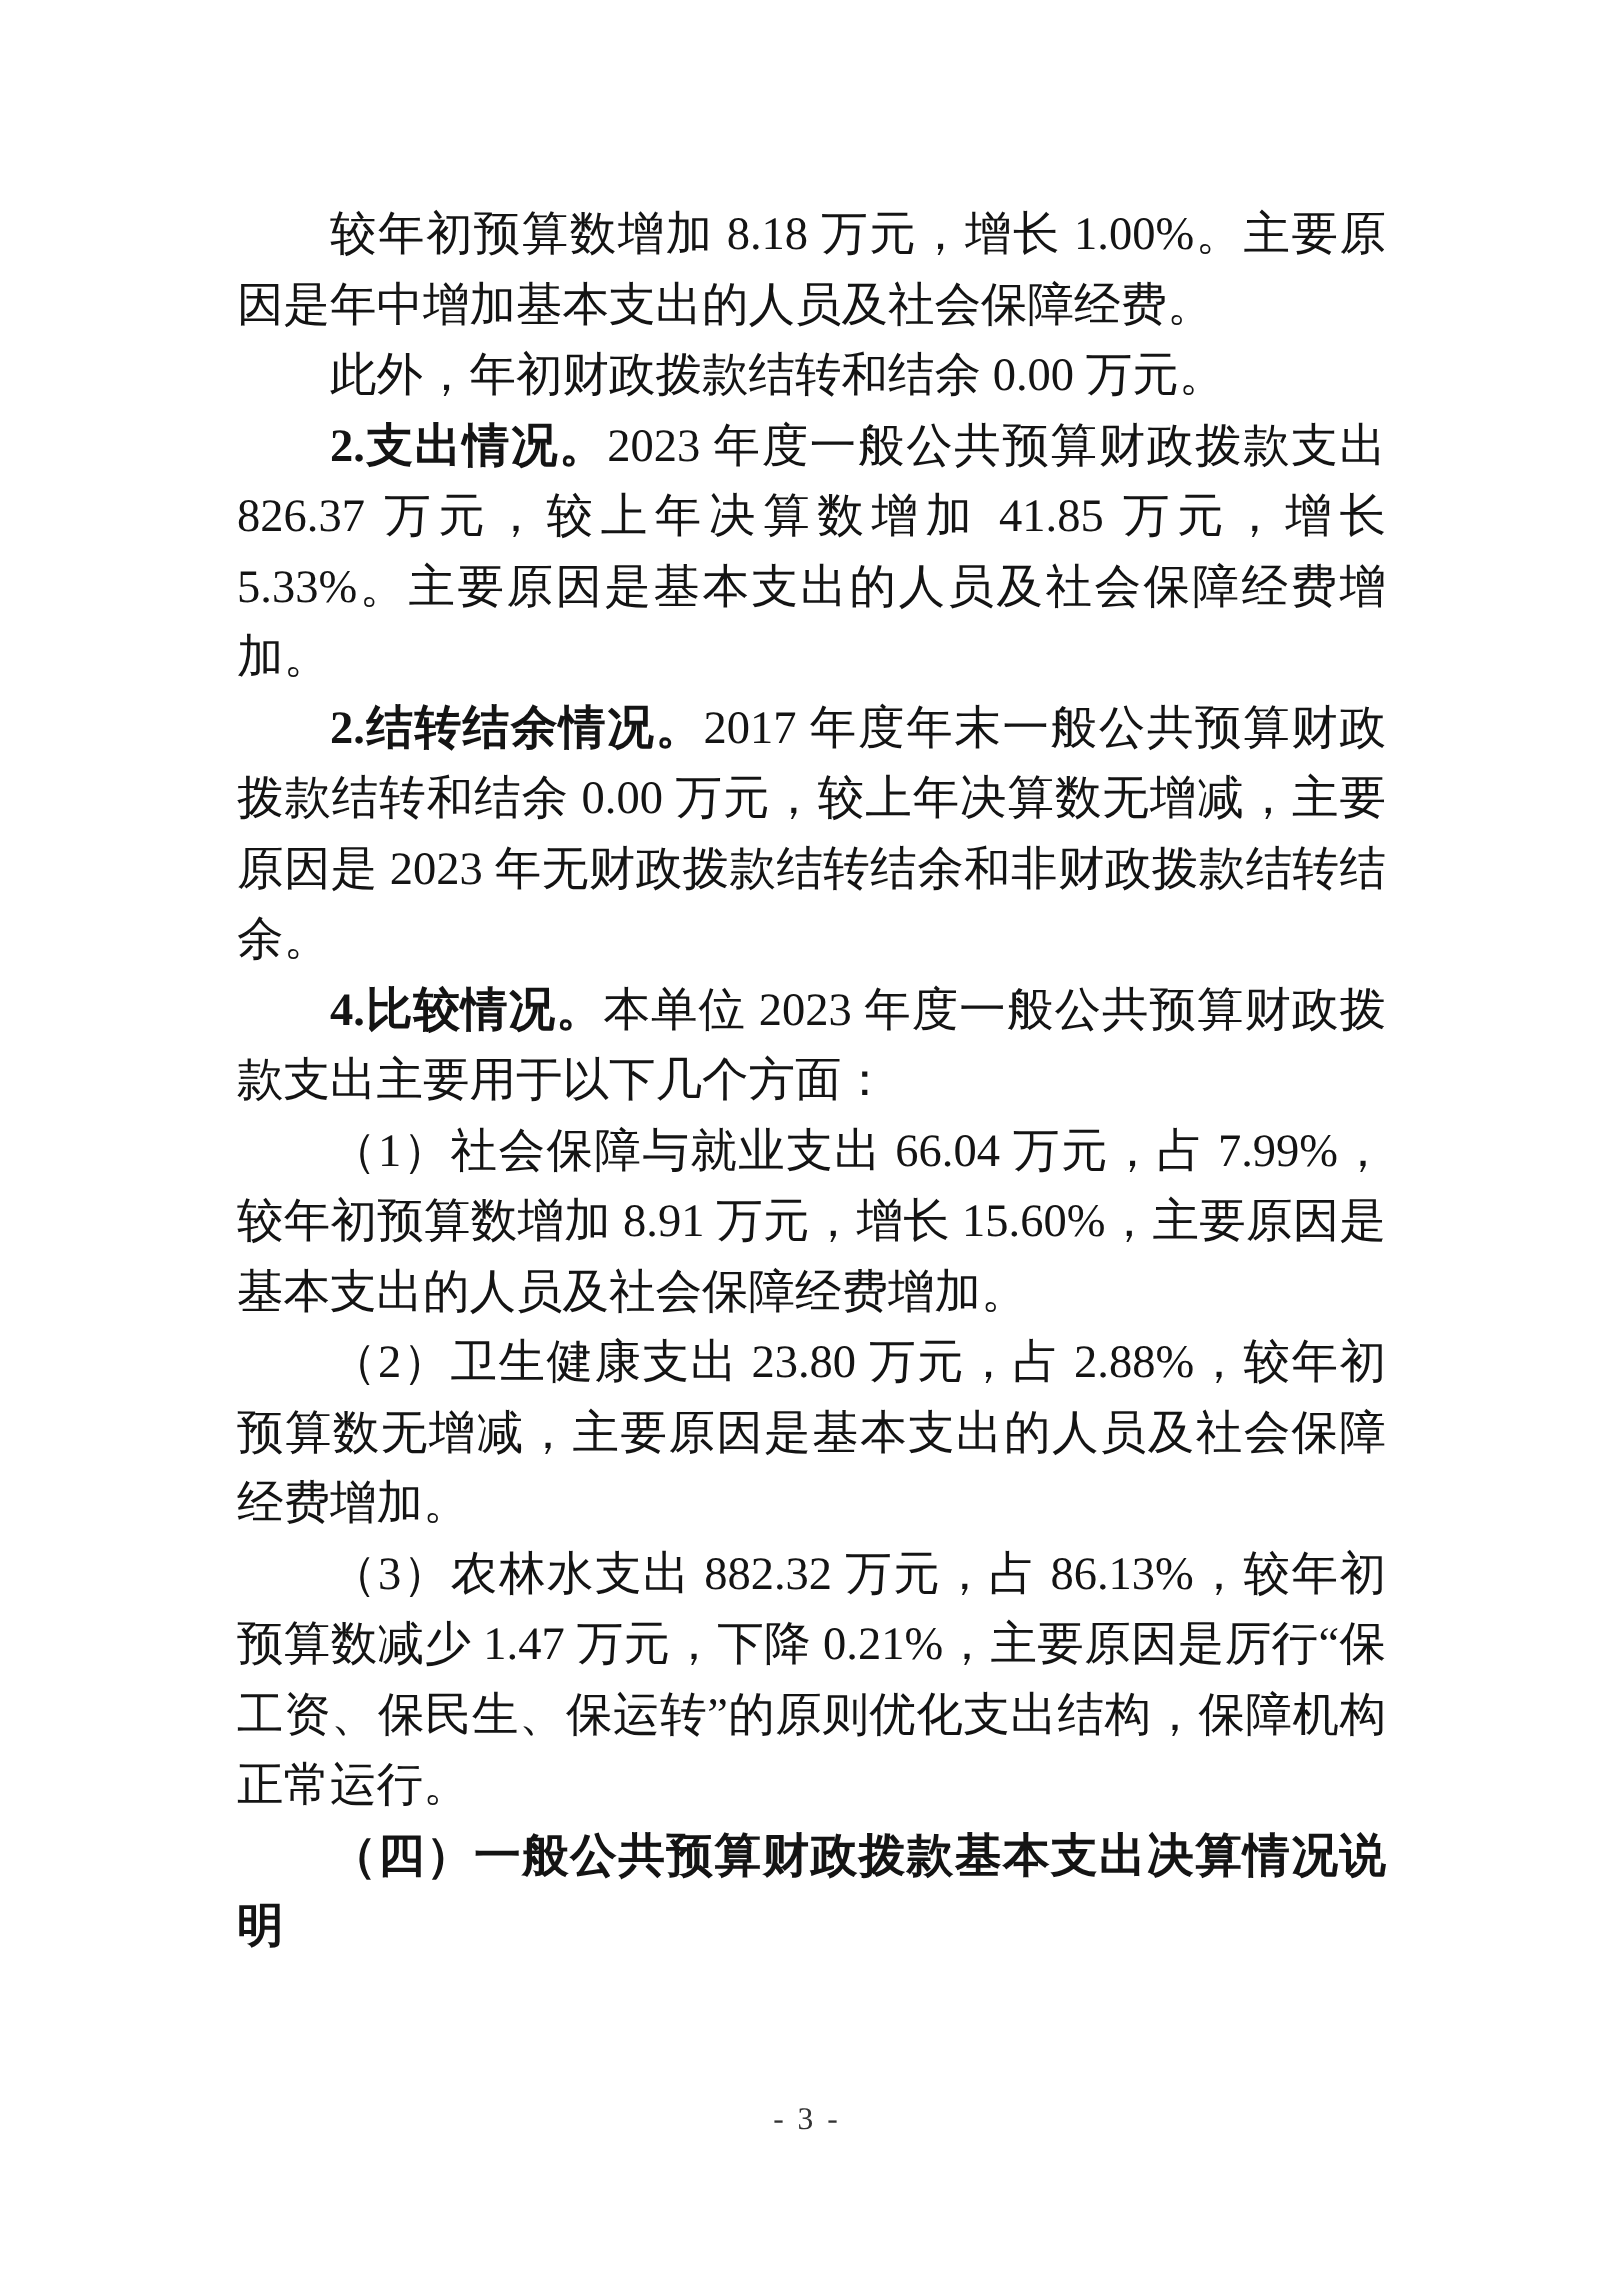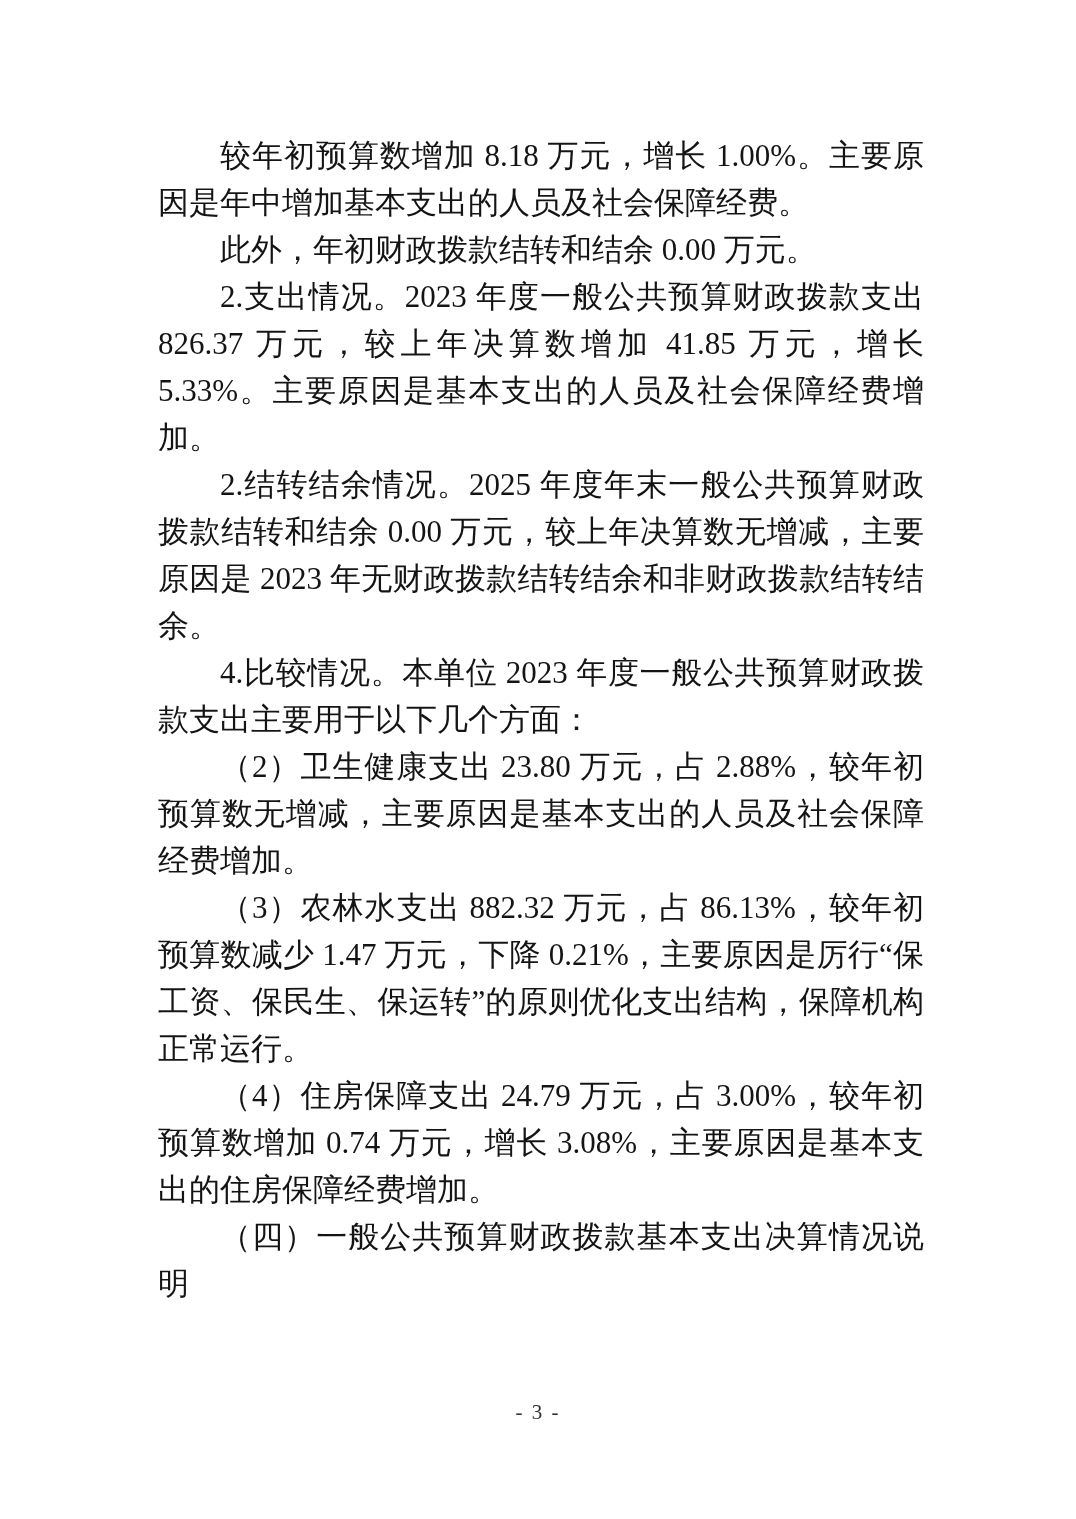--- a/index.html
+++ b/index.html
@@ -25,21 +25,21 @@
     line-height: 47px;
     text-align: justify;
     text-align-last: left;
   }
   .content p {
     margin: 0;
     padding: 0;
     text-indent: 2em;
   }
   .lead {
-    font-weight: normal;
+    font-weight: bold;
   }
   .footer {
     position: absolute;
     left: 0;
     top: 1400px;
     width: 100%;
     text-align: center;
     font-size: 21px;
     letter-spacing: 2px;
     color: #333333;
@@ -51,29 +51,29 @@
 <div class="page">
   <div class="content">
 
     <p><span class="lead"></span><span>较年初预算数增加 8.18 万元，增长 1.00%。主要原因是年中增加基本支出的人员及社会保障经费。</span></p>
 
     <p><span class="lead"></span><span>此外，年初财政拨款结转和结余 0.00 万元。</span></p>
 
     <p><span class="lead">2.支出情况。</span><span>2023 年度一般公共预算财政拨款支出 826.37 万元，较上年决算数增加 41.85 万元，增长 5.33%。主要原因是基本支出的人员及社会保障经费增加。</span></p>
 
 
-    <p><span class="lead">2.结转结余情况。</span><span>2025 年度年末一般公共预算财政拨款结转和结余 0.00 万元，较上年决算数无增减，主要原因是 2023 年无财政拨款结转结余和非财政拨款结转结余。</span></p>
+    <p><span class="lead">2.结转结余情况。</span><span>2017 年度年末一般公共预算财政拨款结转和结余 0.00 万元，较上年决算数无增减，主要原因是 2023 年无财政拨款结转结余和非财政拨款结转结余。</span></p>
 
     <p><span class="lead">4.比较情况。</span><span>本单位 2023 年度一般公共预算财政拨款支出主要用于以下几个方面：</span></p>
 
+    <p><span class="lead"></span><span>（1）社会保障与就业支出 66.04 万元，占 7.99%，较年初预算数增加 8.91 万元，增长 15.60%，主要原因是基本支出的人员及社会保障经费增加。</span></p>
 
     <p><span class="lead"></span><span>（2）卫生健康支出 23.80 万元，占 2.88%，较年初预算数无增减，主要原因是基本支出的人员及社会保障经费增加。</span></p>
 
     <p><span class="lead"></span><span>（3）农林水支出 882.32 万元，占 86.13%，较年初预算数减少 1.47 万元，下降 0.21%，主要原因是厉行“保工资、保民生、保运转”的原则优化支出结构，保障机构正常运行。</span></p>
 
-    <p><span class="lead"></span><span>（4）住房保障支出 24.79 万元，占 3.00%，较年初预算数增加 0.74 万元，增长 3.08%，主要原因是基本支出的住房保障经费增加。</span></p>
 
     <p><span class="lead">（四）一般公共预算财政拨款基本支出决算情况说明</span><span></span></p>
 
   </div>
 
   <div class="footer">- 3 -</div>
 </div>
 
 </body></html>

